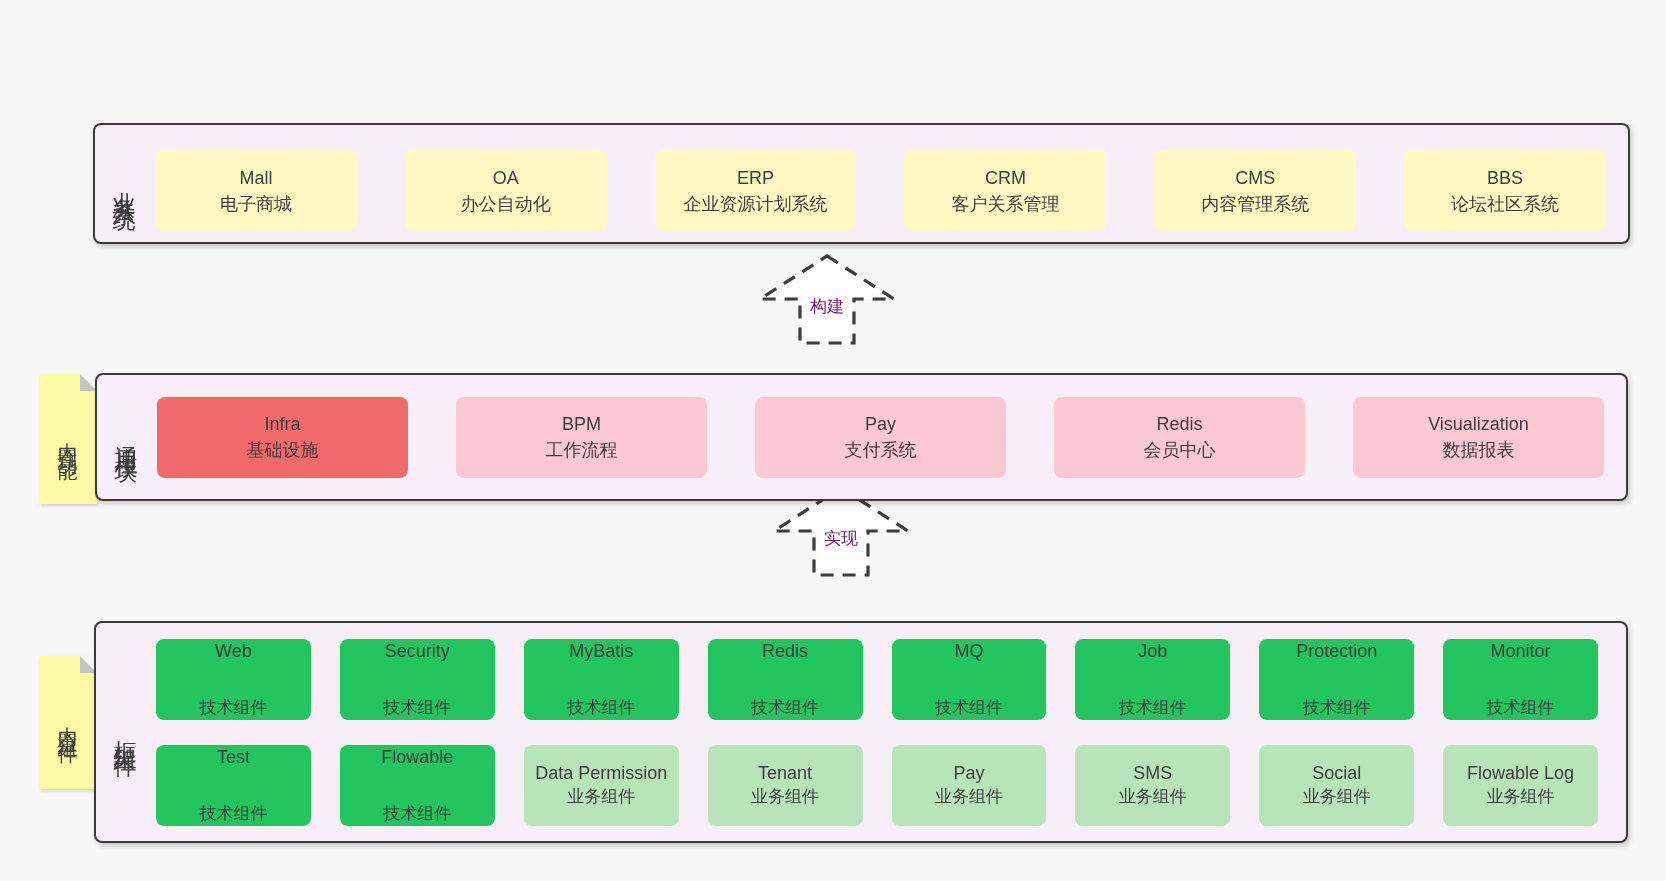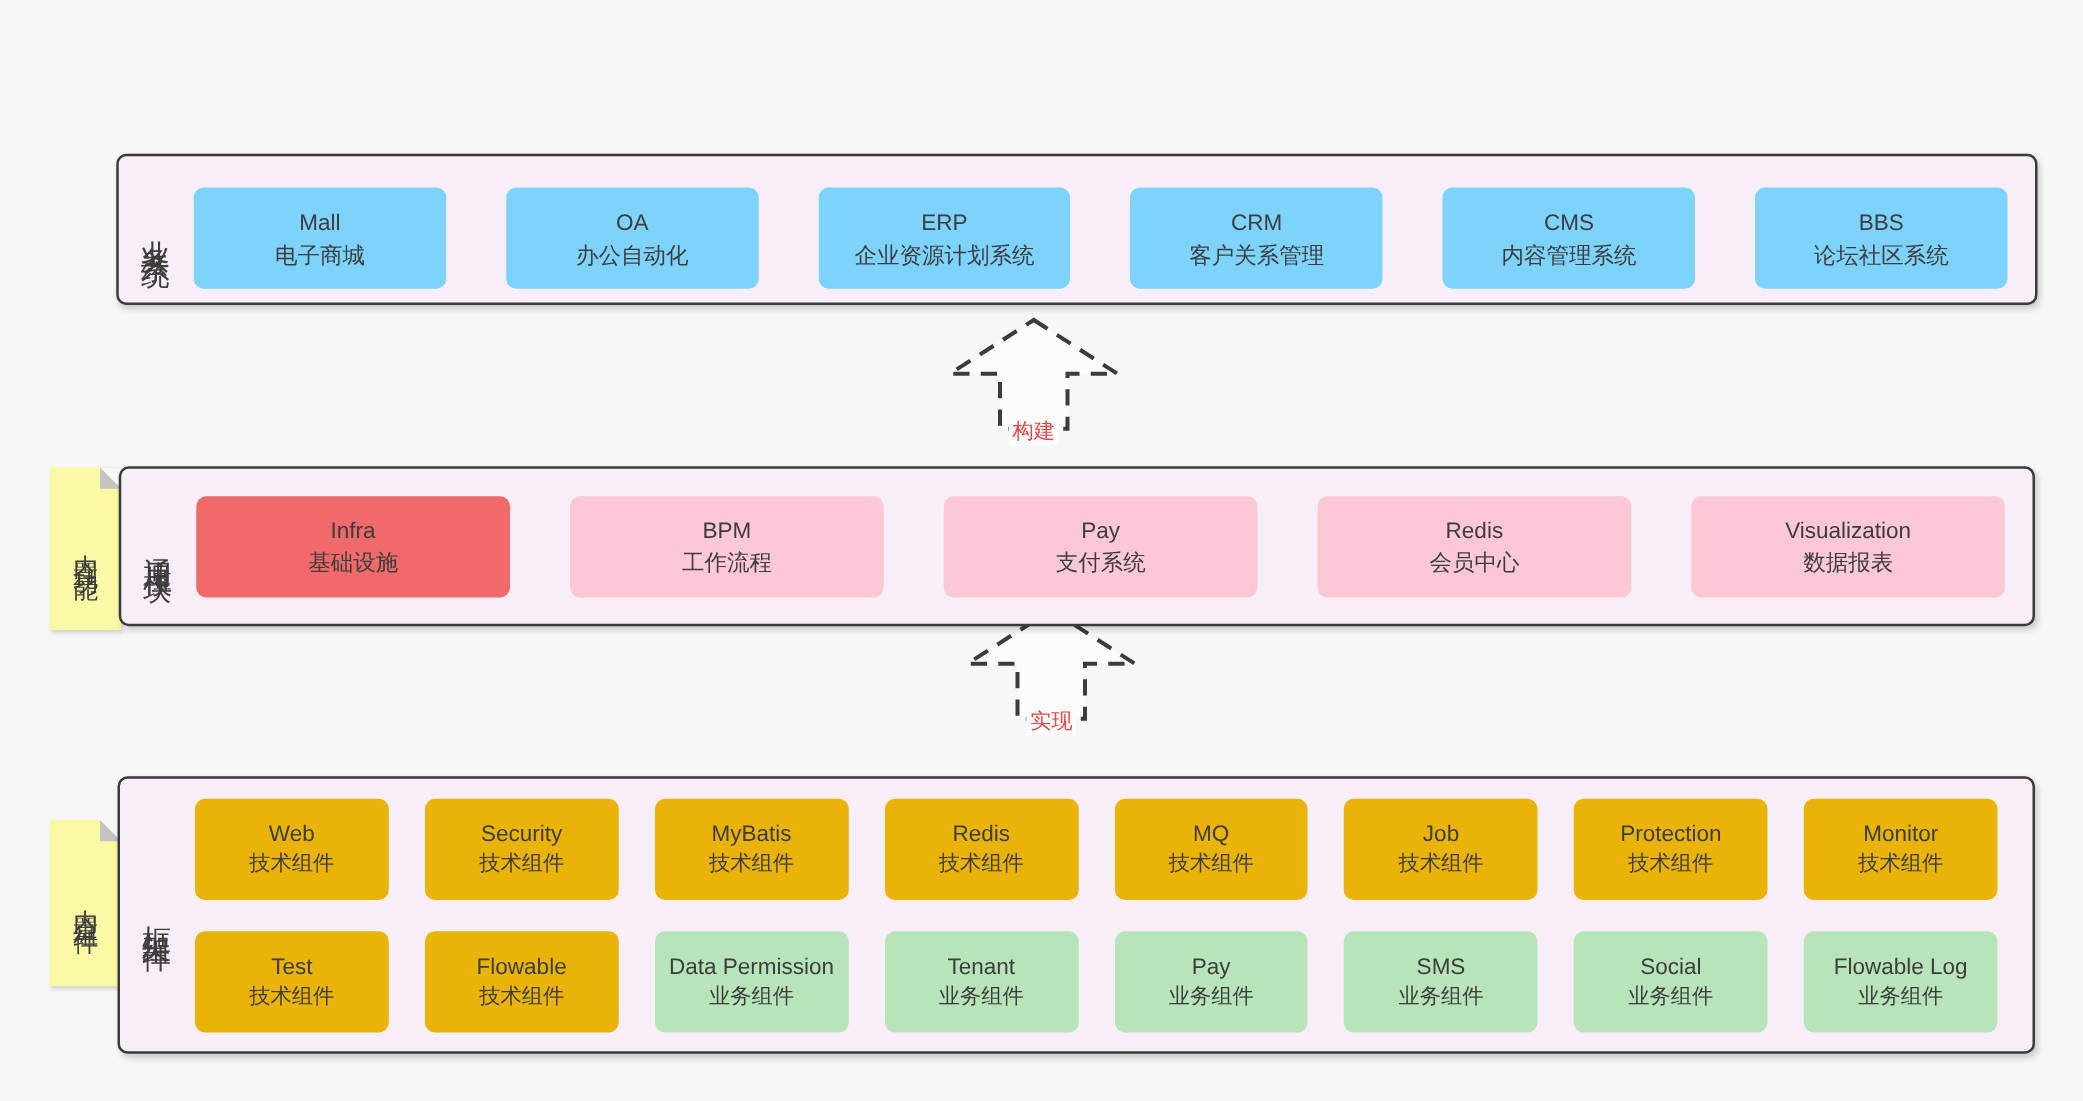--- a/index.html
+++ b/index.html
@@ -31,24 +31,24 @@
   }
   .box .en { font-size:18px; line-height:26px; }
   .box .cn { font-size:18px; line-height:26px; }
 
   .grid { flex:1; display:flex; flex-direction:column; justify-content:center; gap:25px; padding-right:28px; }
   .grid-row { display:flex; gap:29px; }
   .grid-row .box { height:81px; }
   .grid-row .box .en { font-size:18px; line-height:24px; }
   .grid-row .box .cn { font-size:17px; line-height:24px; }
 
-  .blue     { background:#7dd3fc; }
+  .blue     { background:#fef9c3; }
   .red      { background:#f0696b; }
   .pink     { background:#fbc8d3; }
-  .green    { background:#eab308; }
+  .green    { background:#22c55e;justify-content:space-between; }
   .green-lt { background:#b8e4b9; }
 
   .note {
     position:absolute; width:57px; background:#fafaa4; z-index:1;
     display:flex; align-items:center; justify-content:center;
     box-shadow:1px 2px 3px rgba(0,0,0,0.15);
   }
   #note-modules   { left:40px; top:374px; height:130px; }
   #note-framework { left:40px; top:656px; height:133px; }
   .note::after {
@@ -56,21 +56,21 @@
     border-style:solid; border-width:0 17px 17px 0;
     border-color:transparent #f7f7f7 #c3c3c3 transparent;
   }
 
   .arrow { position:absolute; width:140px; height:93px; z-index:1; }
   #arrow-build     { left:757px; top:253px; }
   #arrow-implement { left:771px; top:485px;text-align:center; }
   .arrow svg { width:100%; height:100%; display:block; }
   .arrow-label {
     position:absolute; left:50%; top:57%; transform:translate(-50%,-50%);
-    font-size:17px; color:#ef4444; background:#fcfcfc; padding:0 3px; white-space:nowrap;margin-top:39px;
+    font-size:17px; color:#701a75; background:#fcfcfc; padding:0 3px; white-space:nowrap;
   }
 </style>
 </head>
 <body>
 
 <div class="stage">
 
   <section class="panel" id="panel-business">
     <div class="panel-label">
       <div class="v-text">业务系统</div>

